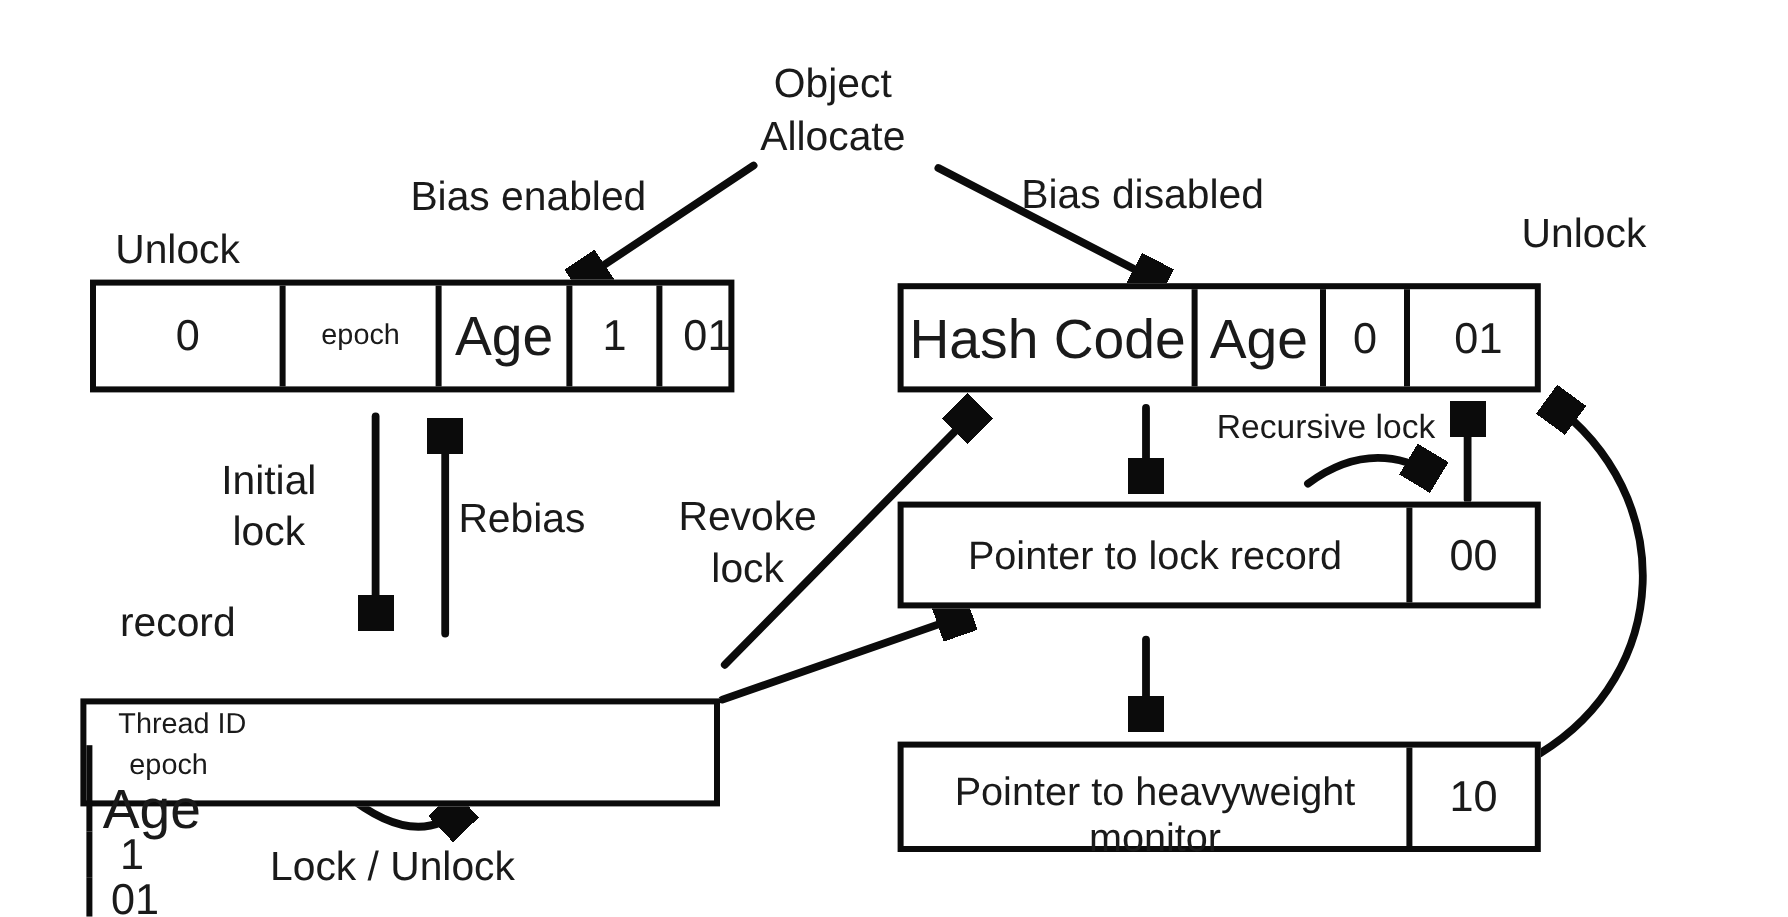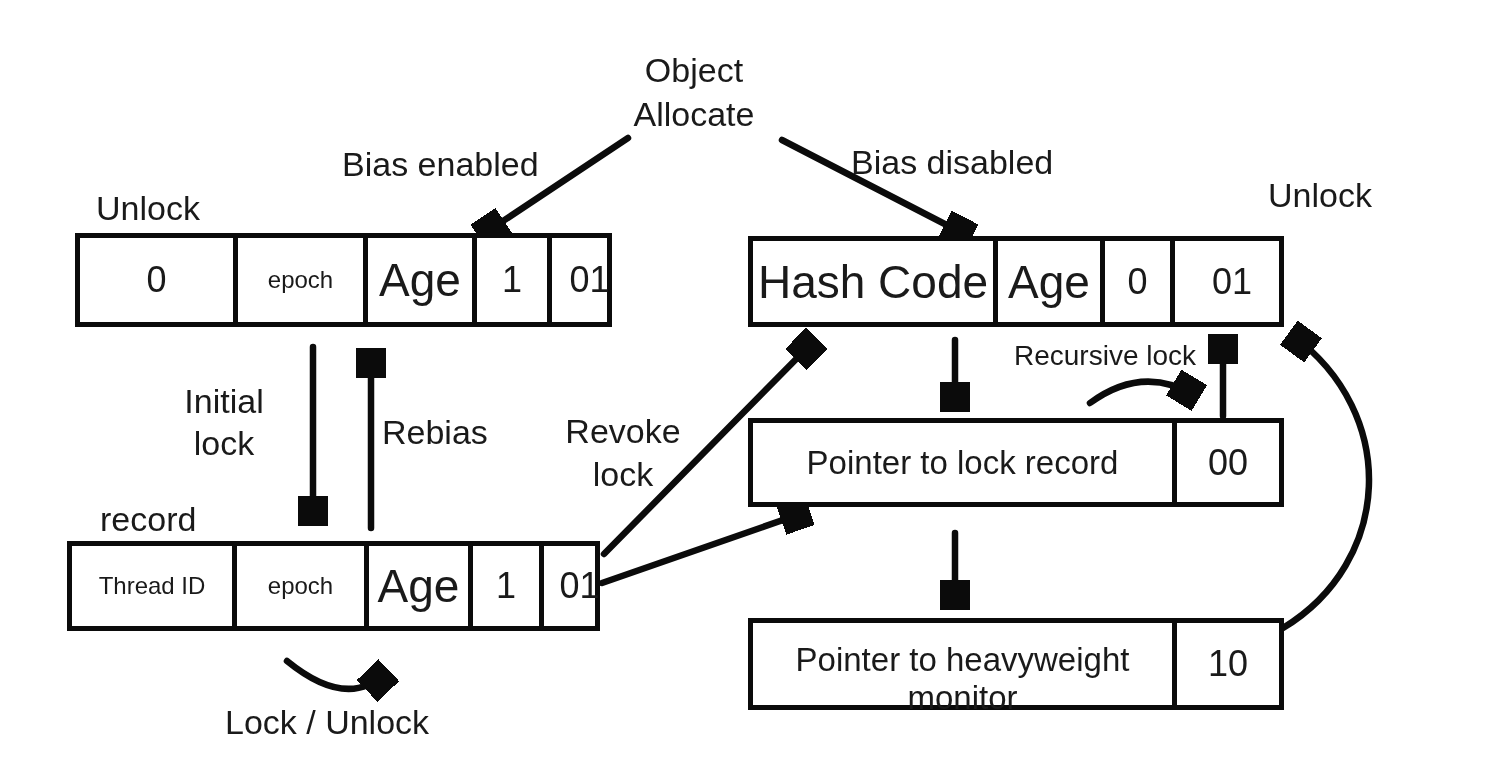--- a/index.html
+++ b/index.html
@@ -132,21 +132,21 @@
 
   <div class="label" style="left:382px; top:412px;">Rebias</div>
 
   <div class="label center" style="left:548px; top:410px; width:150px; line-height:43px;">
     <span class="ln">Revoke</span>
     <span class="ln">lock</span>
   </div>
 
   <div class="label" style="left:100px; top:499px;">record</div>
 
-  <div class="word-box" style="left:67px; top:541px; width:533px; height:90px;">
+  <div class="word-box" style="left:67px; top:582px; width:533px; height:90px;flex-direction:column;">
     <div class="cell txt-sm" style="width:160px;">
       <span class="wrap-narrow">Thread ID</span>
     </div>
     <div class="cell txt-sm" style="width:132px;">epoch</div>
     <div class="cell" style="width:104px;">Age</div>
     <div class="cell num" style="width:71px;">1</div>
     <div class="cell num" style="width:76px;">01</div>
   </div>
 
   <div class="label" style="left:225px; top:702px;">Lock / Unlock</div>

